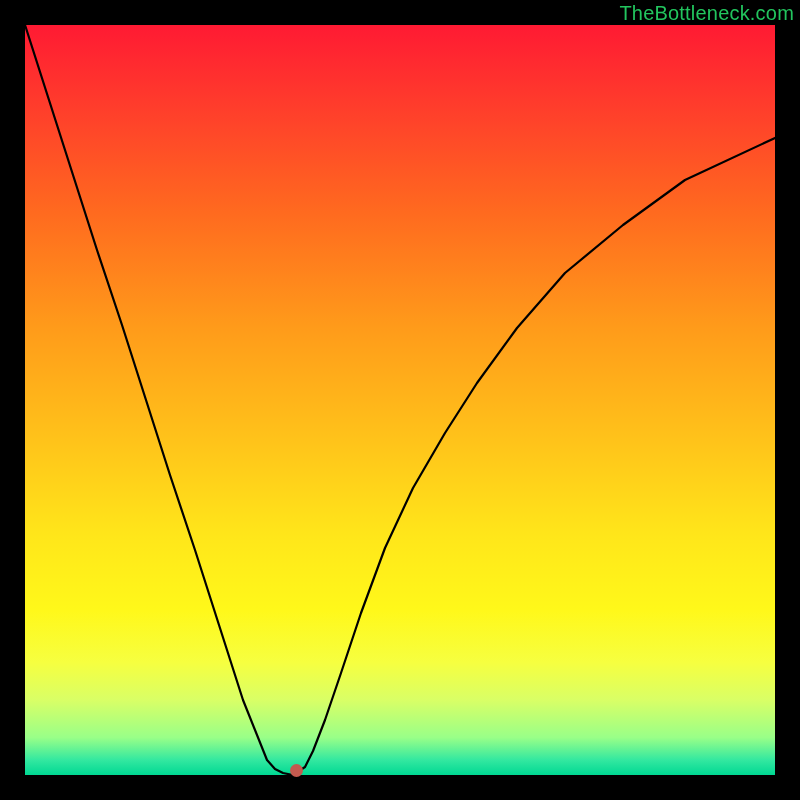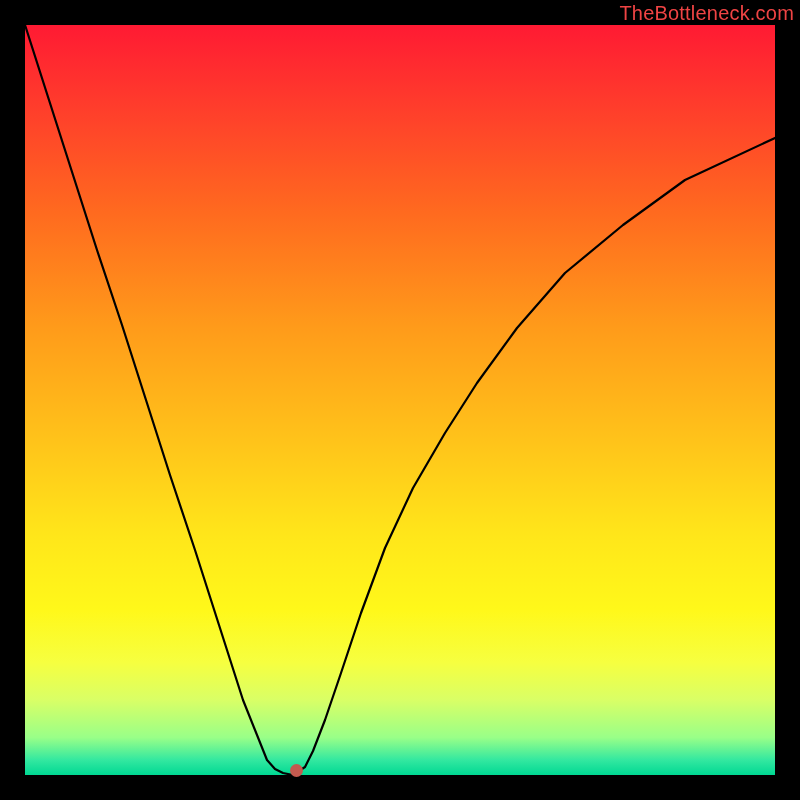--- a/index.html
+++ b/index.html
@@ -19,21 +19,21 @@
       #d9ff66 90%,
       #99ff88 95%,
       #33e8a0 98%,
       #00d893 100%);
   }
   .watermark{
     position:absolute;
     right:6px;top:2px;
     font-family:Arial, Helvetica, sans-serif;
     font-size:20px;
-    color:#ef4444;
+    color:#22c55e;
     font-weight:500;
     letter-spacing:0.2px;
   }
   svg{position:absolute;left:25px;top:25px;width:750px;height:750px;display:block;}
   .dot{
     position:absolute;
     width:13px;height:13px;
     border-radius:50%;
     background:#c45a4f;
     left:290px;

